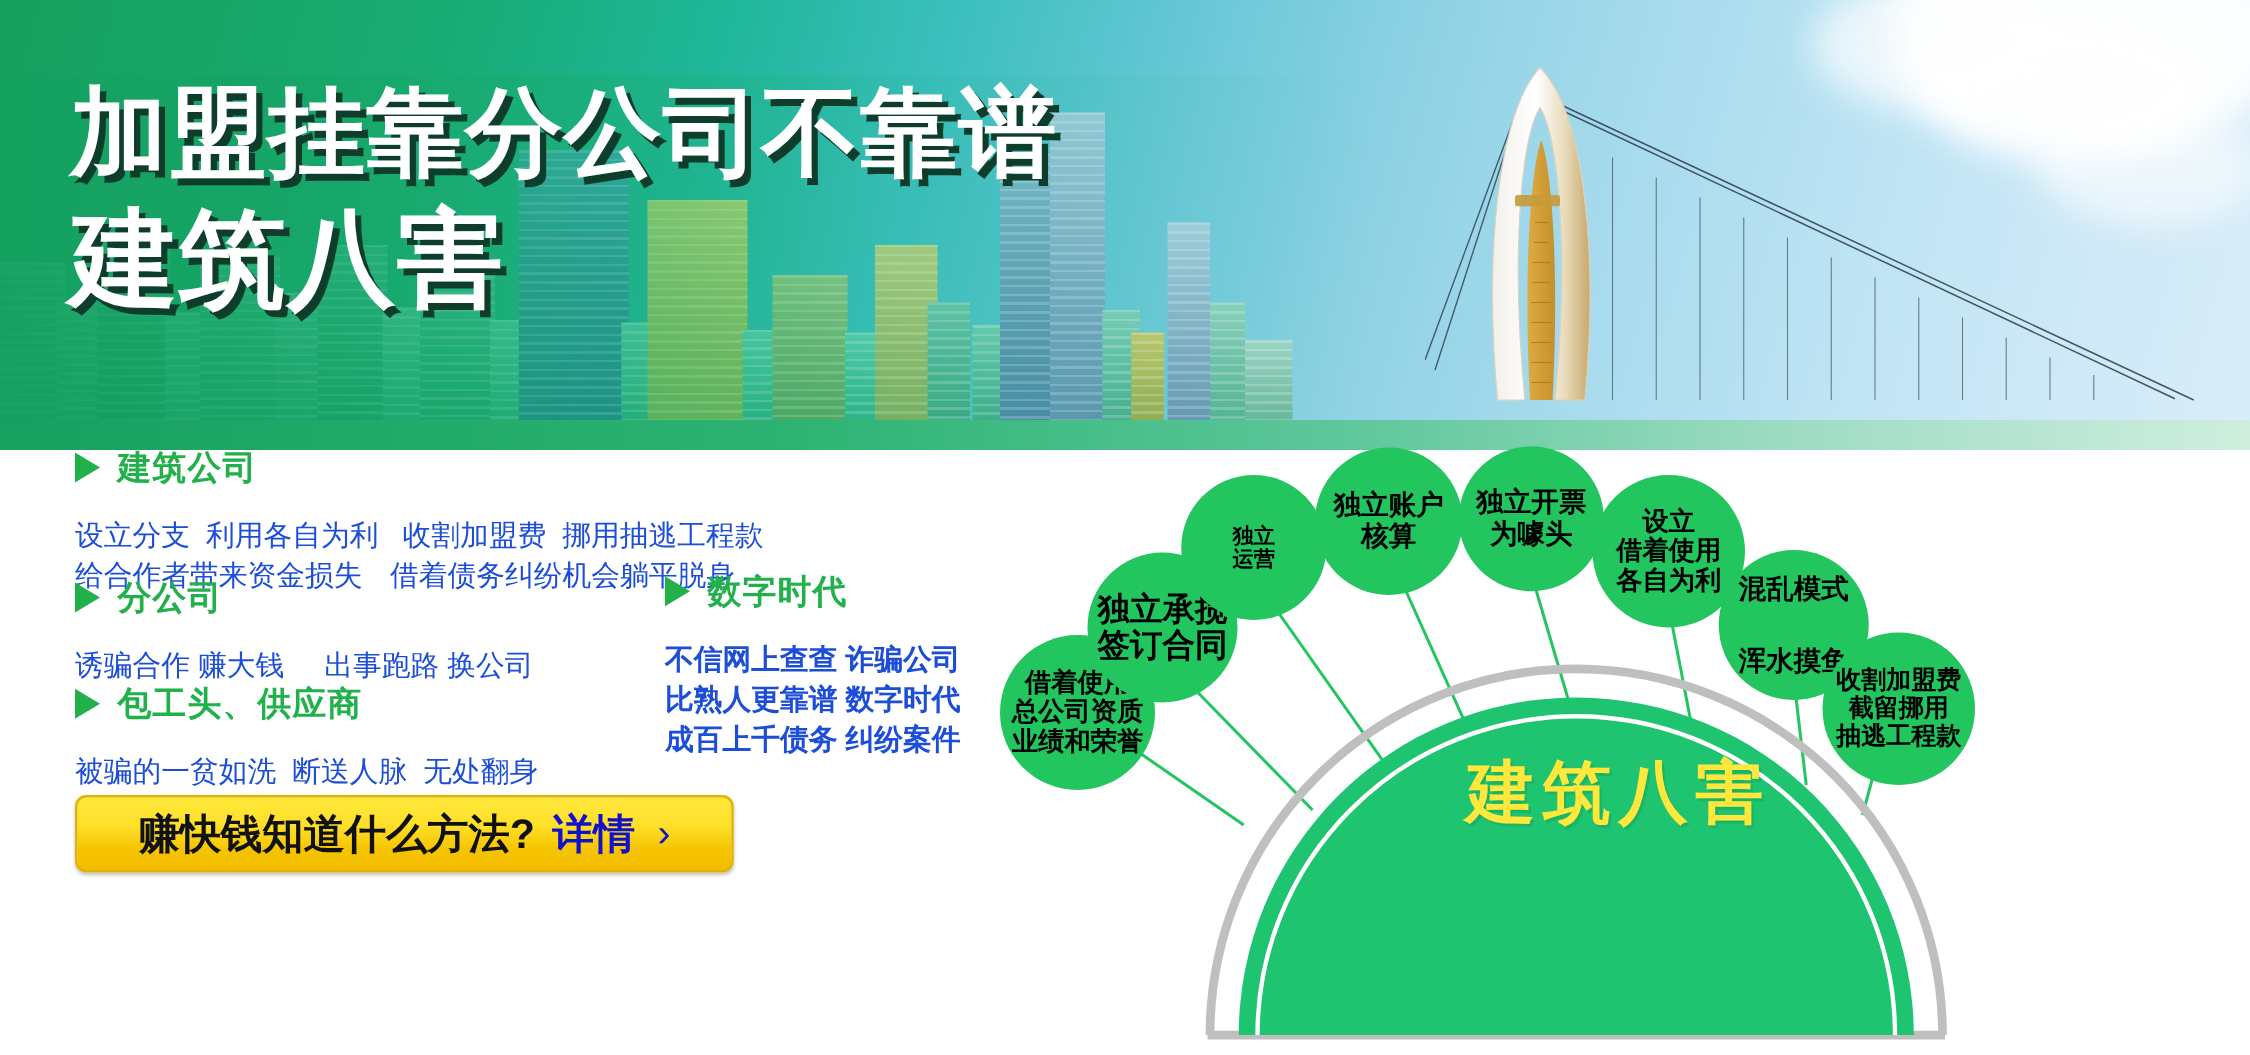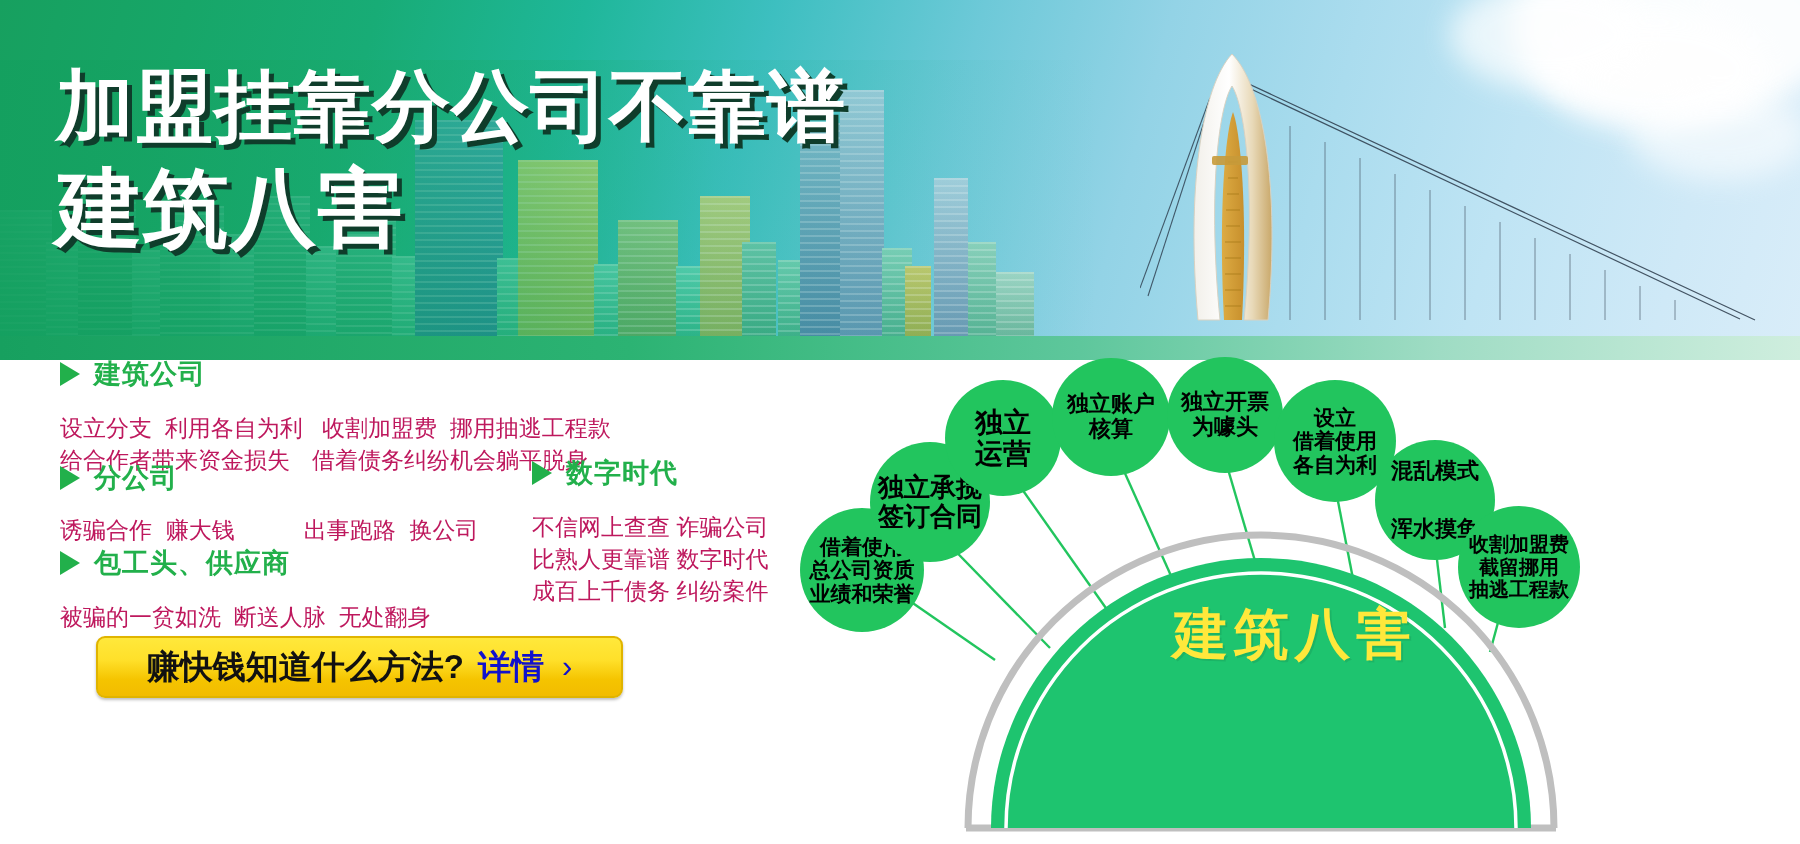--- a/index.html
+++ b/index.html
@@ -64,40 +64,39 @@
   }
   .hero-title .l1{ font-size:78px; line-height:92px; display:block; }
   .hero-title .l2{ font-size:86px; line-height:100px; display:block; margin-top:6px;}
 
   
   .left{ position:absolute; left:0; top:360px; width:790px; height:484px; }
 
   .sec-head{ display:flex; align-items:center; gap:14px; }
   .tri{ width:0;height:0;border-left:20px solid #22b04b;border-top:12px solid transparent;border-bottom:12px solid transparent; flex:none;}
   .sec-title{ color:#22b04b; font-size:27px; font-weight:700; letter-spacing:1px;}
-  .sec-line{ font-size:23px; color:#be185d; line-height:32px; white-space:pre;}
+  .sec-line{ font-size:23px; color:#1d4ed8; line-height:32px; white-space:pre;}
 
   .blk-a{ position:absolute; left:60px; top:-4px; width:520px; }
   .blk-a .body{ margin-top:20px;}
   .blk-b{ position:absolute; left:60px; top:100px; width:460px; }
-  .blk-b .body{ margin-top:20px;font-family:Liberation Mono, monospace;}
+  .blk-b .body{ margin-top:20px;}
   .blk-c{ position:absolute; left:60px; top:185px; width:520px; }
   .blk-c .body{ margin-top:20px;}
   .blk-d{ position:absolute; left:532px; top:95px; width:280px; }
-  .blk-d .body{ margin-top:20px;}
+  .blk-d .body{ margin-top:20px;font-weight:bold;}
 
   .cta{
     position:absolute; left:60px; top:276px;
     width:527px; height:62px; border-radius:9px;
     background:linear-gradient(to bottom,#ffe83b 0%,#ffe02a 38%,#f5c400 72%,#f2bc00 100%);
     border:2px solid #e0b400;
     box-shadow:0 2px 3px rgba(0,0,0,.25);
     display:flex; align-items:center; justify-content:center; gap:8px;
     cursor:pointer;
-    margin-left:36px;
   }
   .cta .t1{ font-size:33px; font-weight:700; color:#111; letter-spacing:0px;}
   .cta .t2{ font-size:33px; font-weight:700; color:#1111cc; margin-left:6px;}
   .cta .chev{ font-size:31px; color:#1111cc; font-weight:400; margin-left:10px; }
 
   
   .diagram{ position:absolute; left:790px; top:360px; width:1010px; height:484px; }
   .diagram svg{ position:absolute; left:0; top:0; }
 
   .bub{
@@ -300,21 +299,21 @@
     <span>借着使用</span>
     <span>总公司资质</span>
     <span>业绩和荣誉</span>
   </div>
 
   <div class="bub" style="left:80px; top:82px; width:120px; height:120px; font-size:26px;">
     <span>独立承揽</span>
     <span>签订合同</span>
   </div>
 
-  <div class="bub" style="left:155px; top:20px; width:116px; height:116px; font-size:28px;">
+  <div class="bub" style="left:155px; top:20px; width:116px; height:116px; font-size:17px;">
     <span>独立</span>
     <span>运营</span>
   </div>
 
   <div class="bub" style="left:262px; top:-2px; width:118px; height:118px; font-size:22px;">
     <span>独立账户</span>
     <span>核算</span>
   </div>
 
   <div class="bub" style="left:377px; top:-3px; width:116px; height:116px; font-size:22px;">

